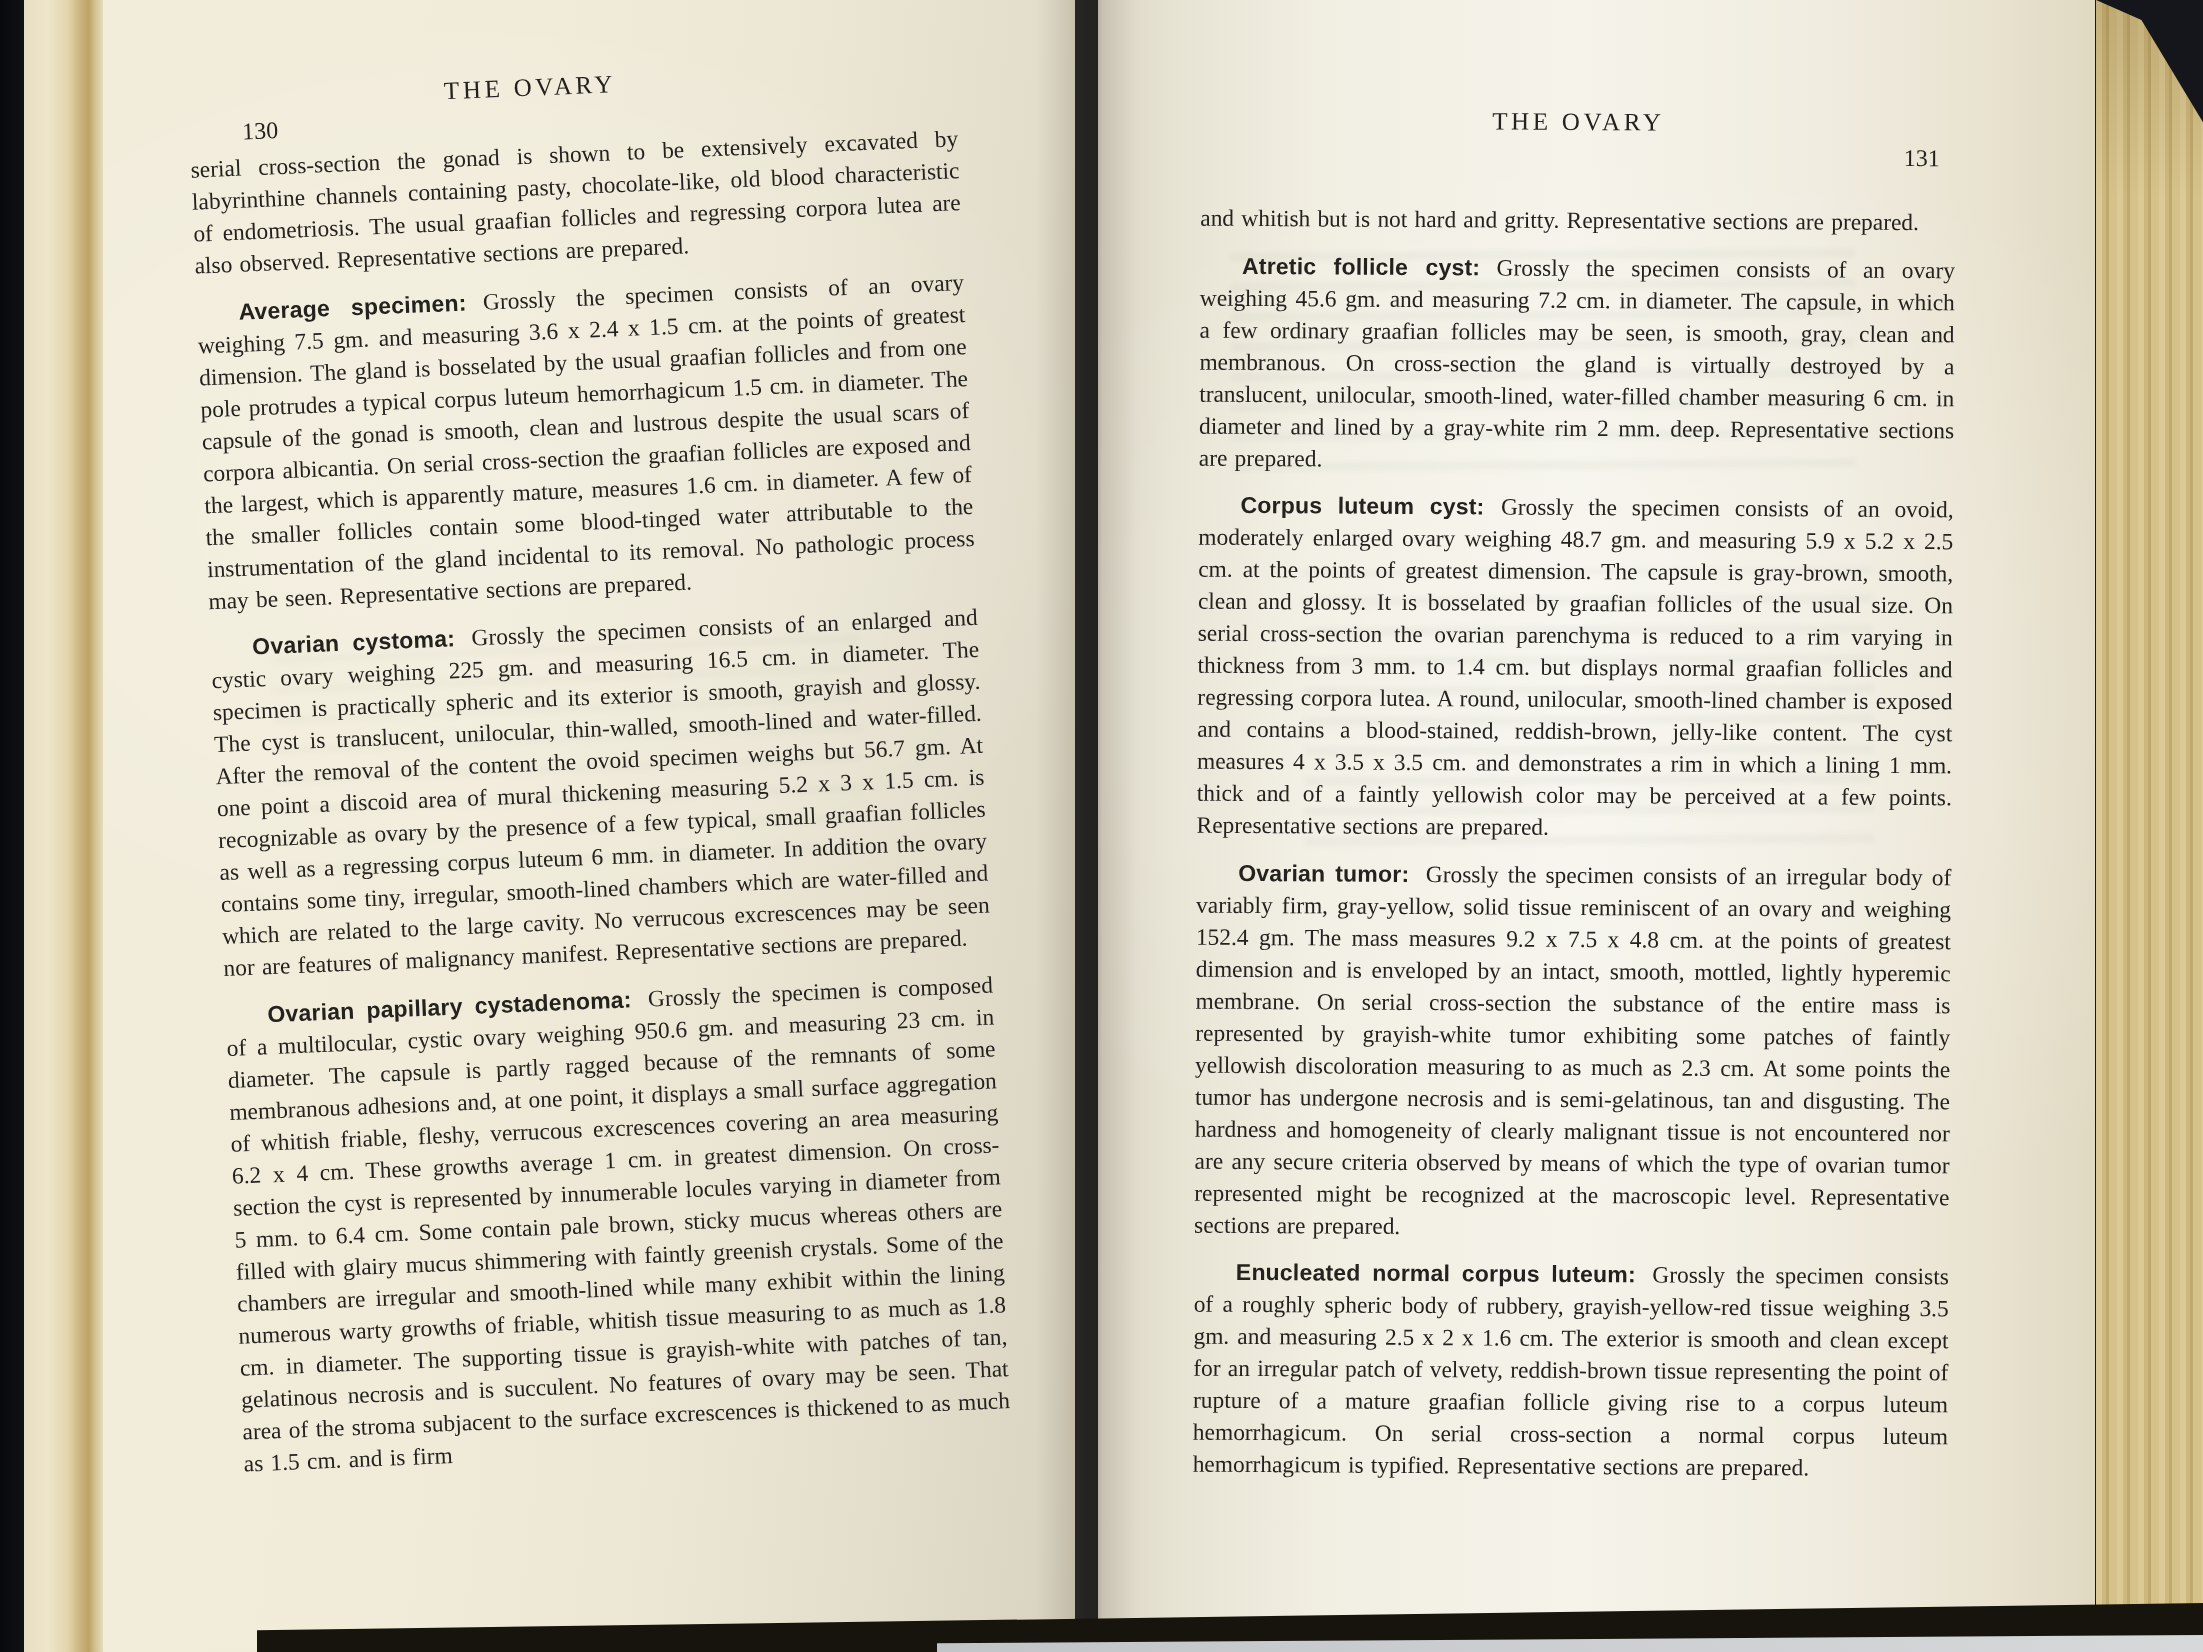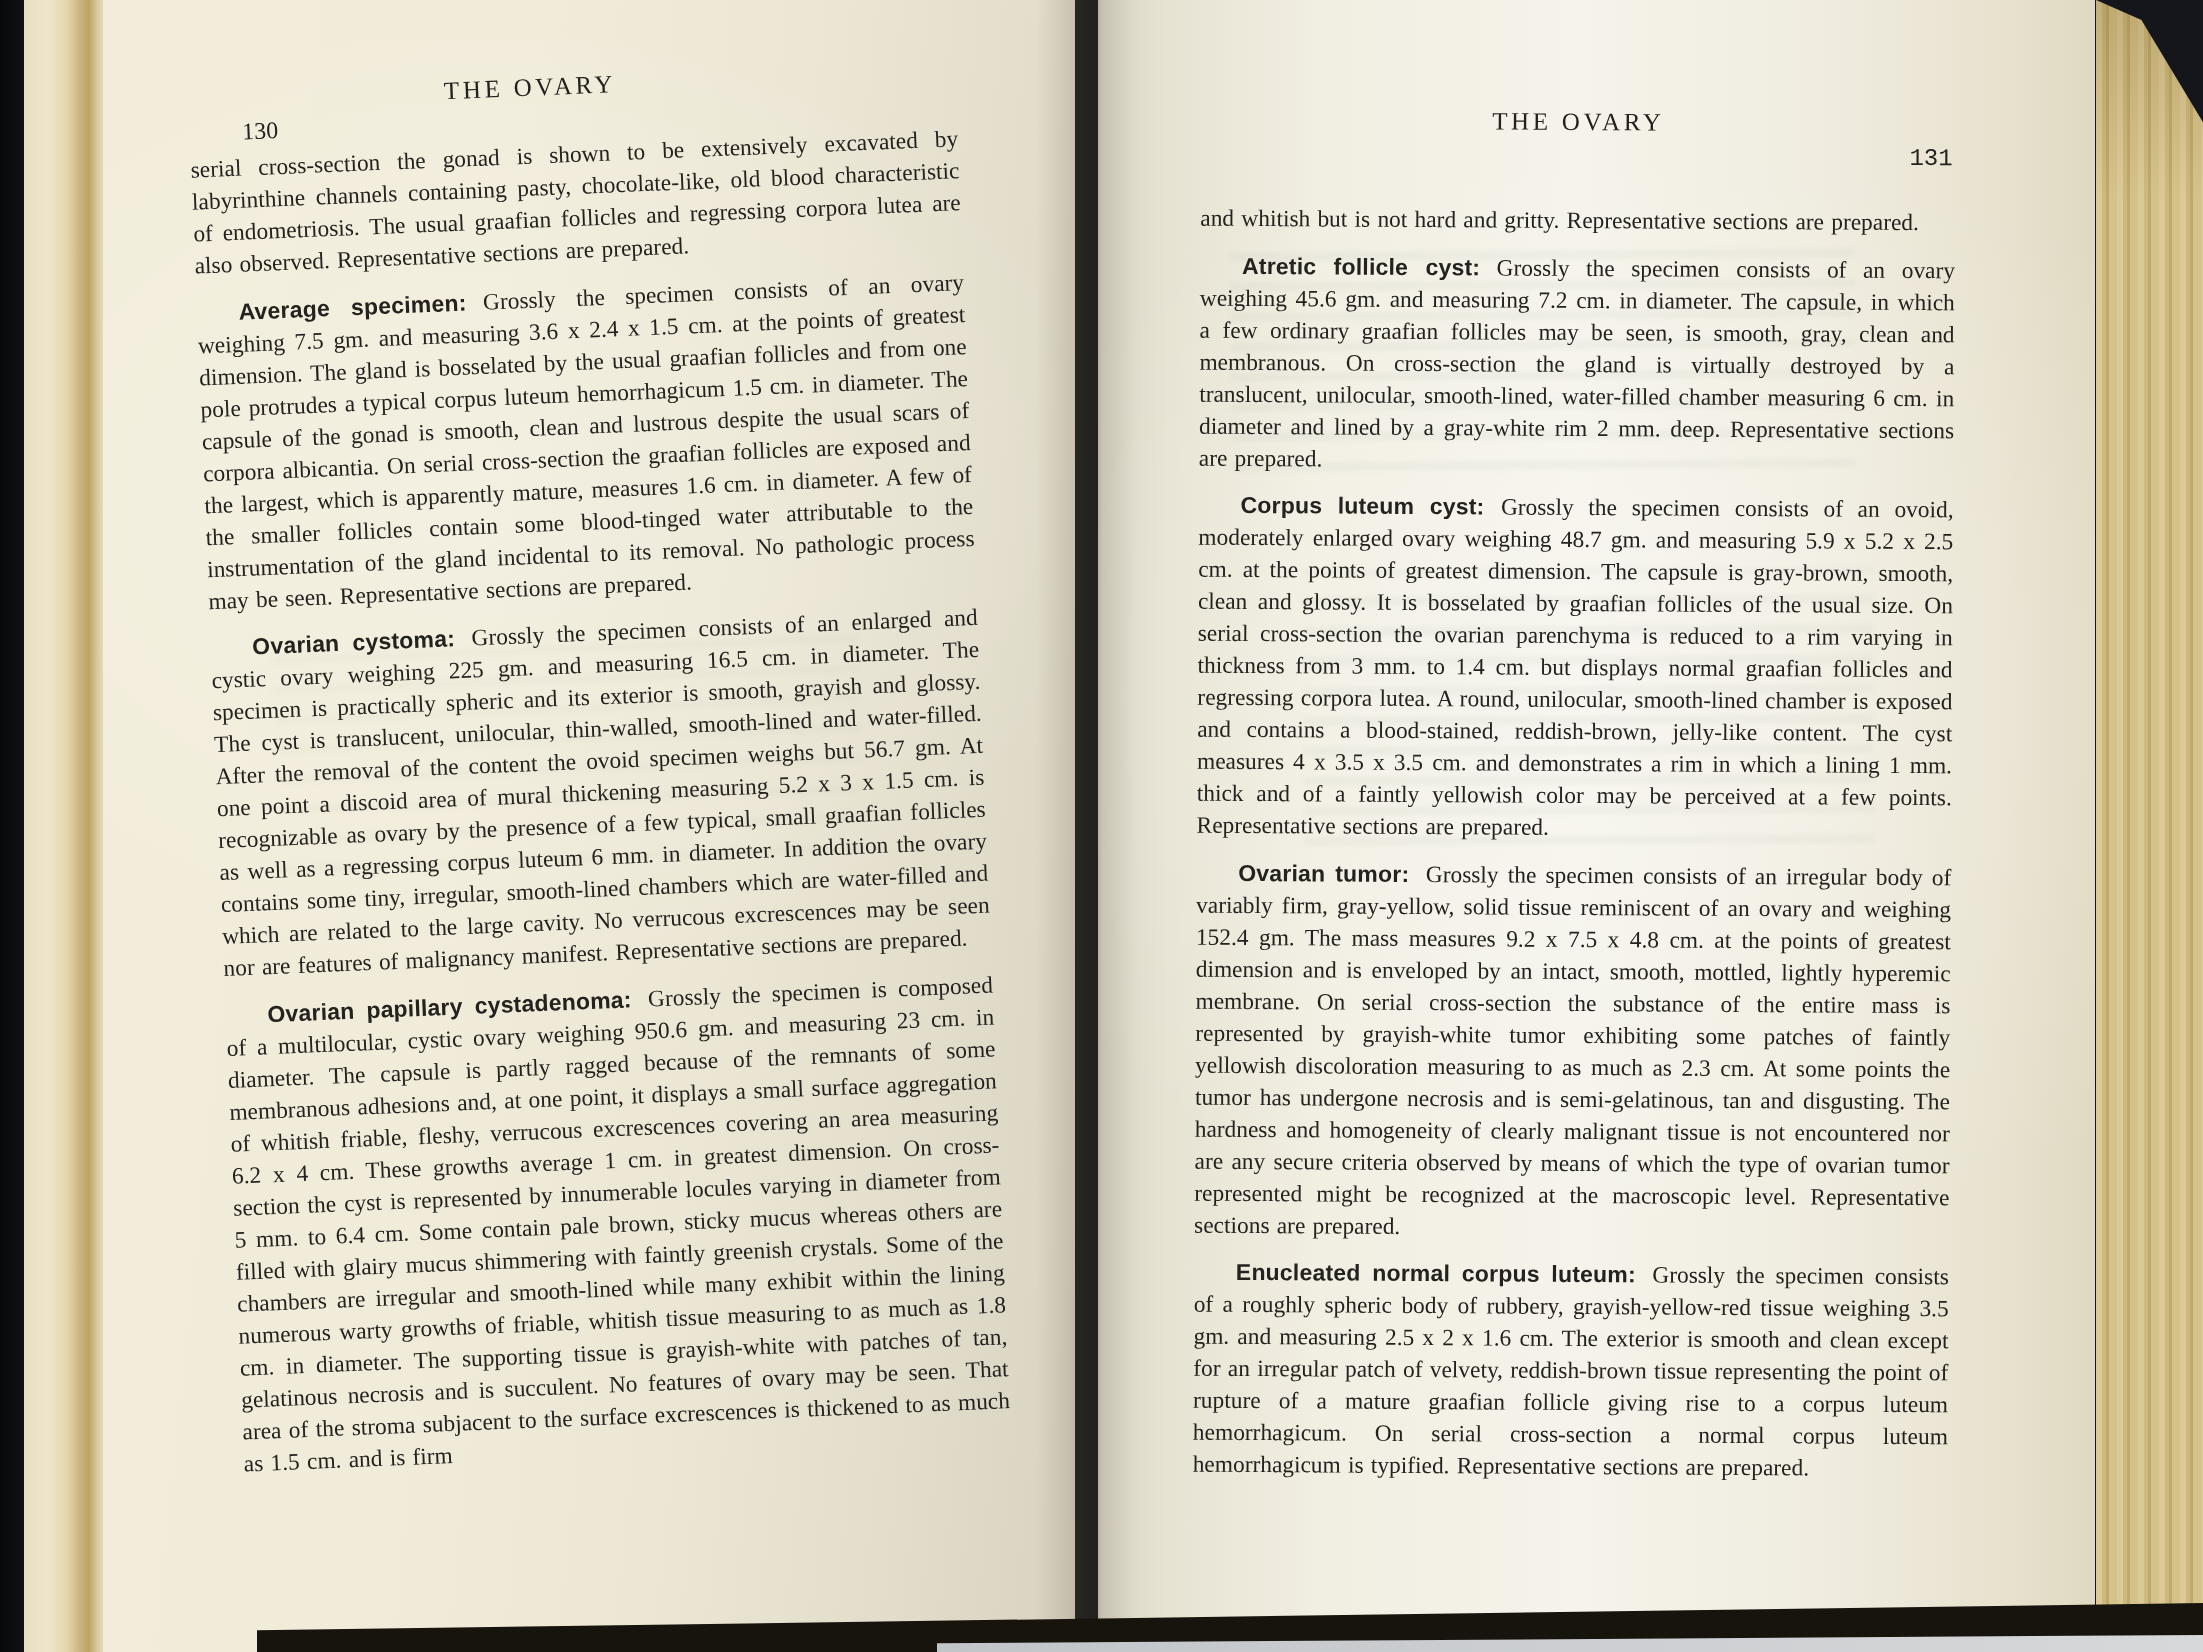--- a/index.html
+++ b/index.html
@@ -65,21 +65,21 @@
   .right-text { left:1201px; top:108px; width:755px; transform:rotate(0.35deg);  transform-origin:50% 0; }
 
   .head-row { position:relative; height:66px; }
   .right-text .head-row { height:96px; }
   .running-head { position:absolute; top:0; text-align:center;
     font-size:25px; letter-spacing:3.7px; white-space:nowrap; }
   .left-text  .running-head { left:0; right:83px; }
   .right-text .running-head { left:0; right:0; }
   .page-num { position:absolute; font-size:24px; }
   .left-text  .page-num { left:53px;  top:33px; }
-  .right-text .page-num { right:3px;  top:35px;font-family:Liberation Mono, monospace; }
+  .right-text .page-num { right:16px;  top:35px; }
 
   .para { margin:0 0 15.6px 0; text-align:justify; font-size:23.4px; line-height:32px;
     word-spacing:1.4px; }
   .para.indent { text-indent:42px; }
   .run-in { font-family:"Liberation Sans", sans-serif; font-weight:bold; font-size:23px;
     letter-spacing:0.2px; padding-right:16.5px; }
 </style>
 </head>
 <body>
 

